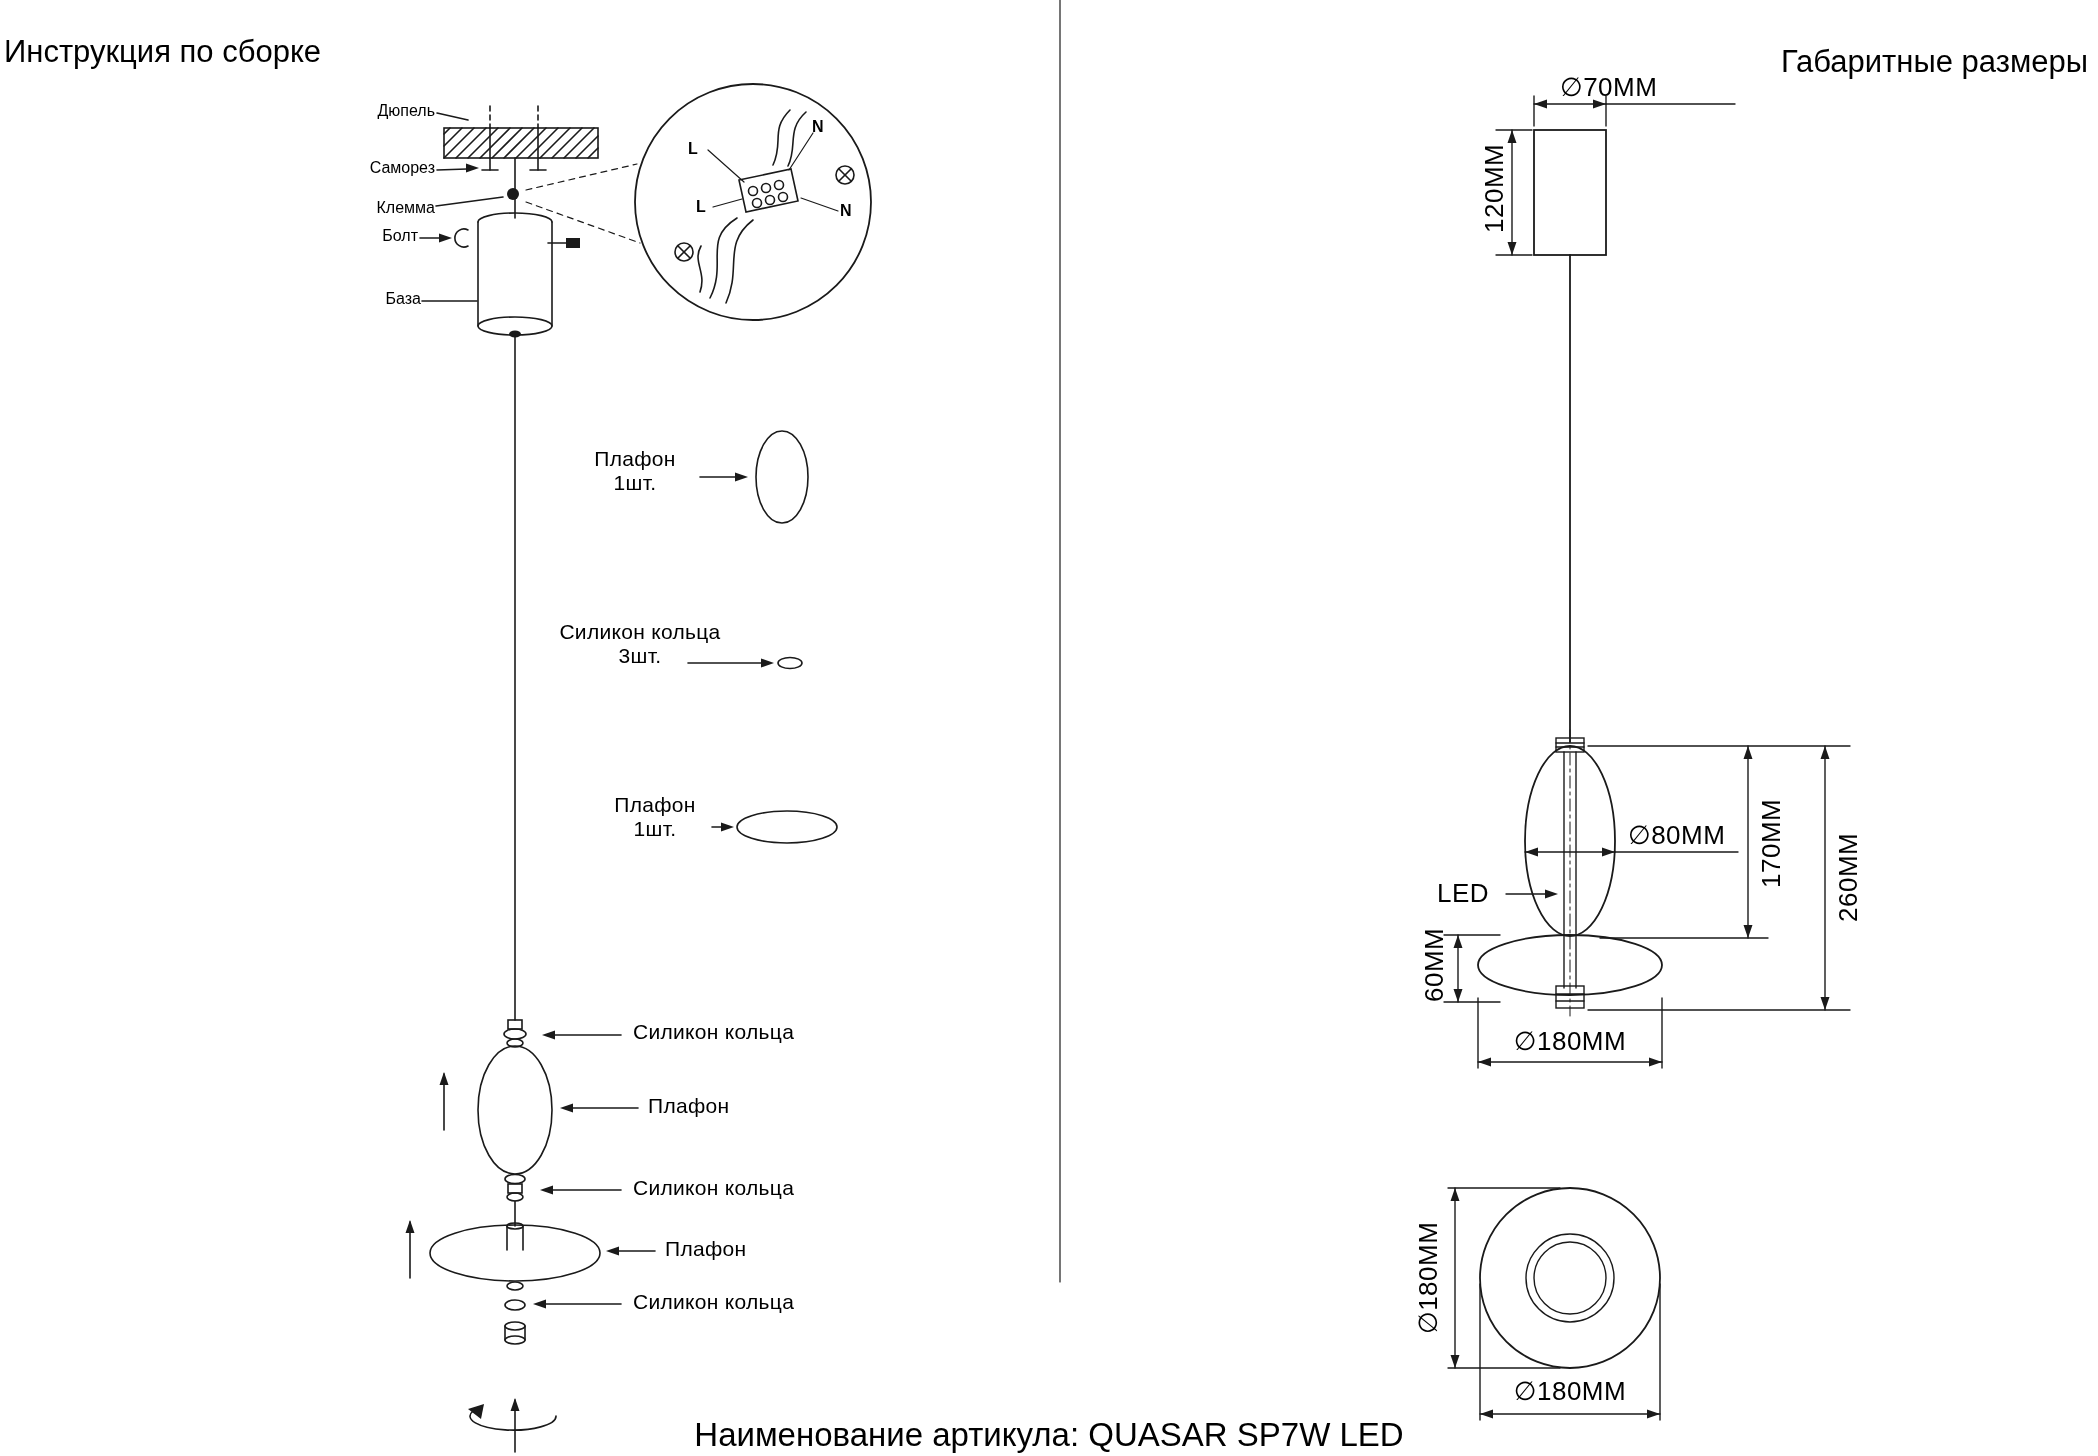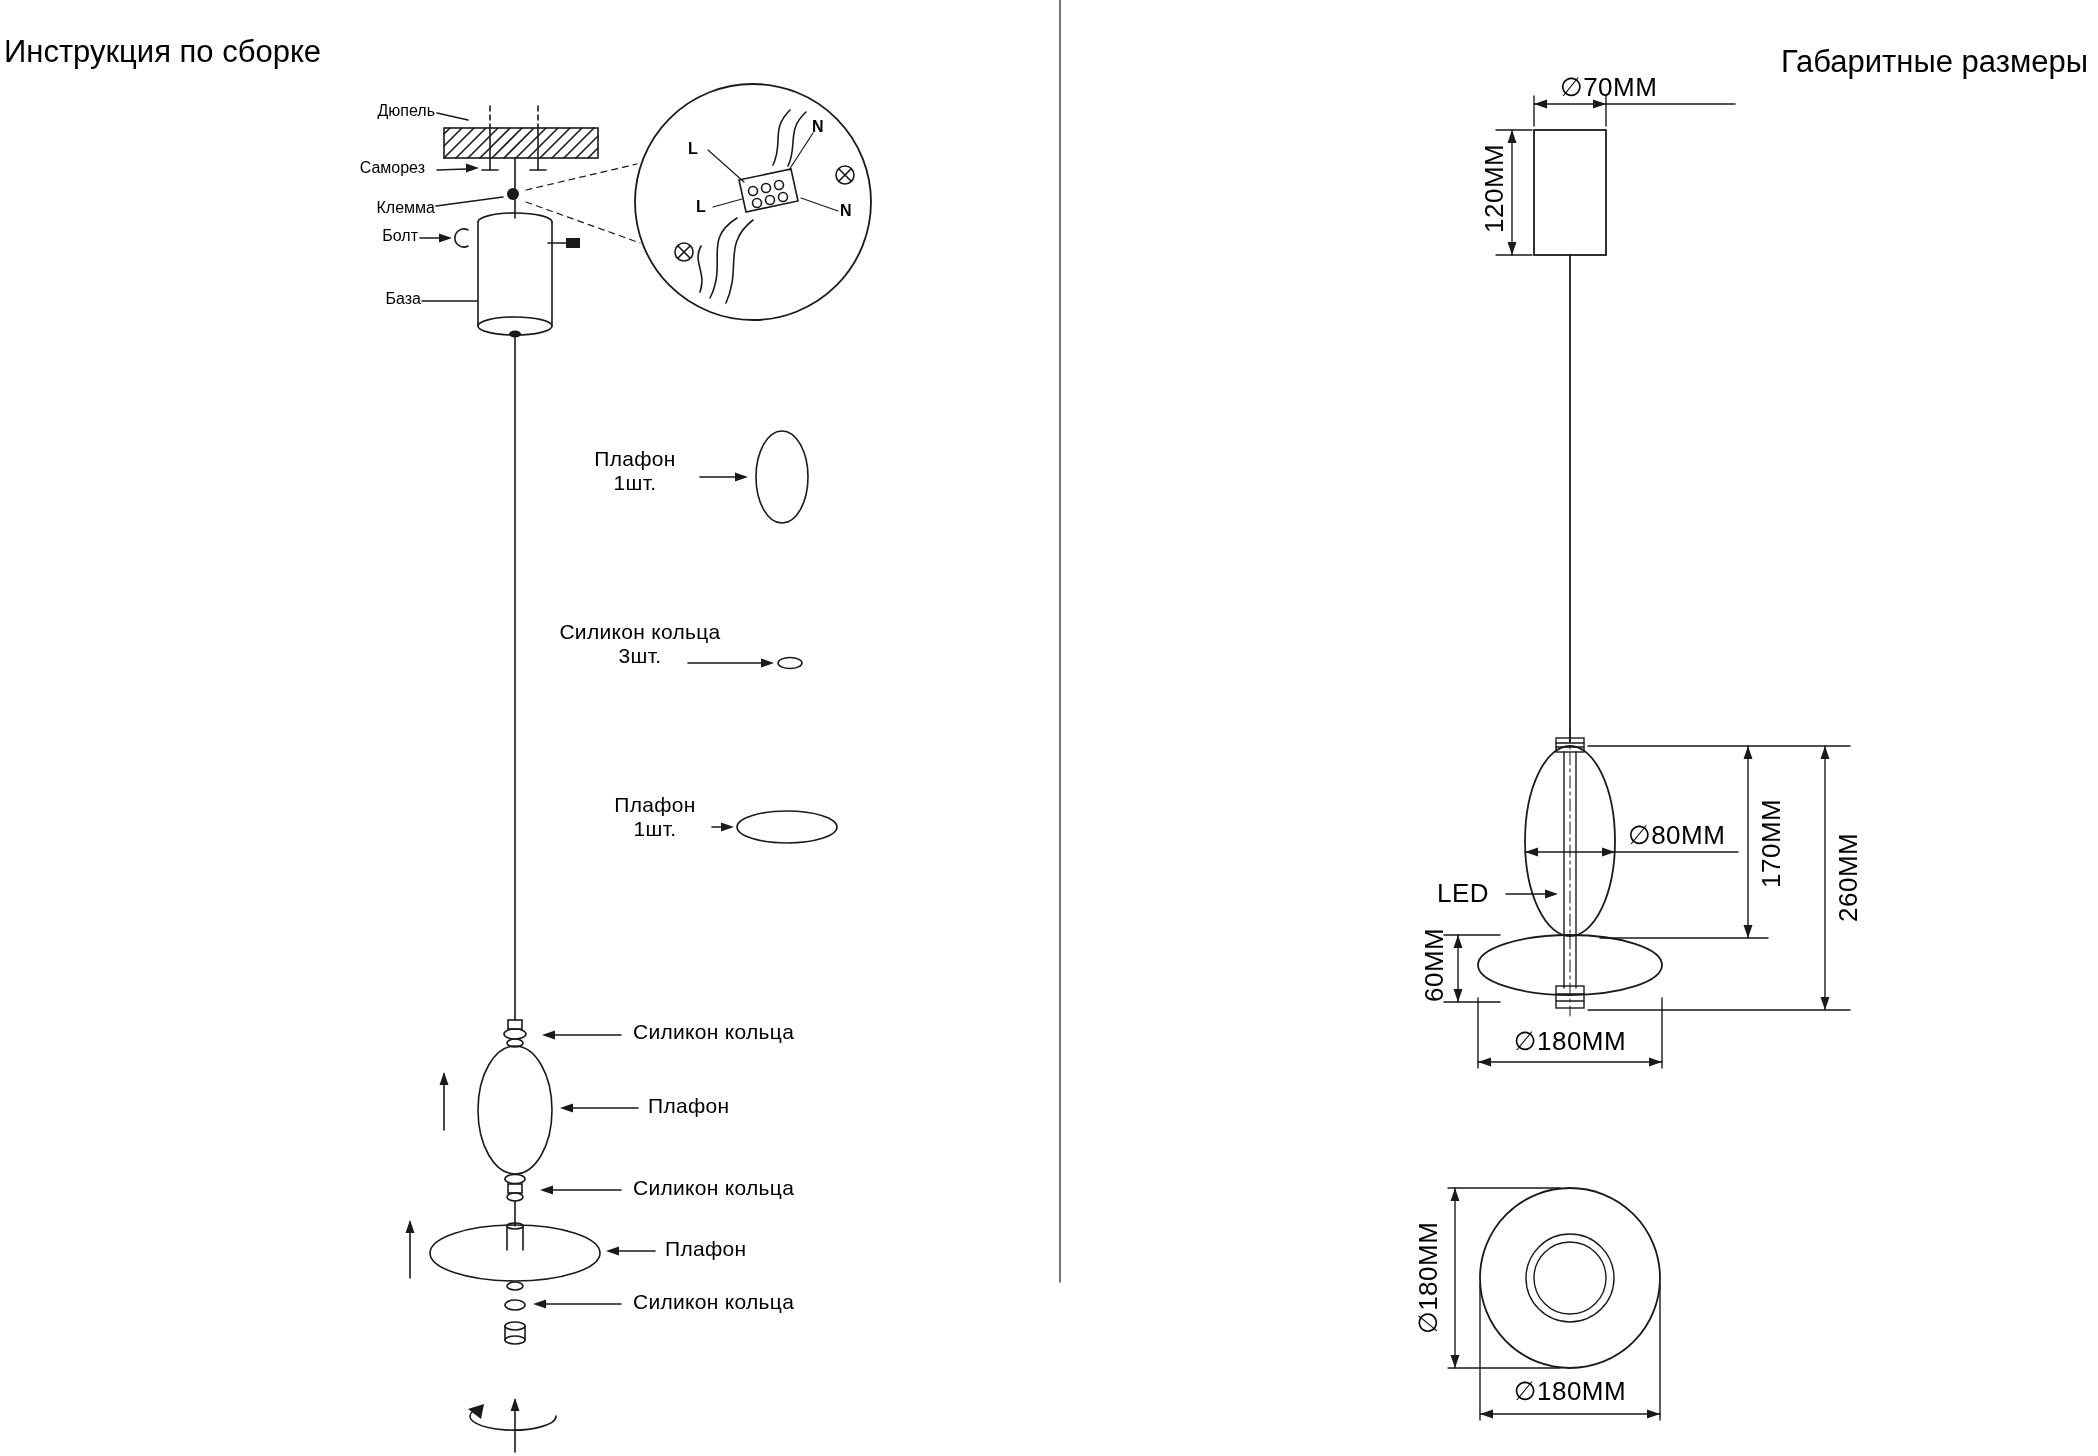--- a/index.html
+++ b/index.html
@@ -243,21 +243,21 @@
       <line x1="1480" y1="1414" x2="1660" y2="1414"></line>
       <polygon points="1480,1414 1493,1409.5 1493,1418.5" fill="#1a1a1a" stroke="none"></polygon>
       <polygon points="1660,1414 1647,1409.5 1647,1418.5" fill="#1a1a1a" stroke="none"></polygon>
     </g>
   </svg>
 
   <div class="lbl title" style="left:4px; top:34px;">Инструкция по сборке</div>
   <div class="lbl title" style="right:10px; top:44px;">Габаритные размеры</div>
 
   <div class="lbl small rightalign" style="left:338px; top:102px; width:97px;">Дюпель</div>
-  <div class="lbl small rightalign" style="left:320px; top:159px; width:105px;">Саморез</div>
+  <div class="lbl small rightalign" style="left:330px; top:159px; width:105px;">Саморез</div>
   <div class="lbl small rightalign" style="left:333px; top:199px; width:102px;">Клемма</div>
   <div class="lbl small rightalign" style="left:346px; top:227px; width:72px;">Болт</div>
   <div class="lbl small rightalign" style="left:346px; top:290px; width:75px;">База</div>
 
   <div class="lbl wl" style="left:688px; top:140px;">L</div>
   <div class="lbl wl" style="left:812px; top:118px;">N</div>
   <div class="lbl wl" style="left:696px; top:198px;">L</div>
   <div class="lbl wl" style="left:840px; top:202px;">N</div>
 
   <div class="lbl call ctr" style="left:560px; top:447px; width:150px;">
@@ -283,14 +283,15 @@
   <div class="lbl dim rot" style="left:1479px; top:233px;">120MM</div>
   <div class="lbl dim" style="left:1628px; top:820px;">∅80MM</div>
   <div class="lbl dim" style="left:1437px; top:878px;">LED</div>
   <div class="lbl dim rot" style="left:1756px; top:888px;">170MM</div>
   <div class="lbl dim rot" style="left:1833px; top:922px;">260MM</div>
   <div class="lbl dim rot" style="left:1419px; top:1002px;">60MM</div>
   <div class="lbl dim ctr" style="left:1495px; top:1026px; width:150px;">∅180MM</div>
   <div class="lbl dim rot" style="left:1413px; top:1334px;">∅180MM</div>
   <div class="lbl dim ctr" style="left:1495px; top:1376px; width:150px;">∅180MM</div>
 
+  <div class="lbl footer" style="top:1416px;">Наименование артикула: QUASAR SP7W LED</div>
 
 </div>
 
 </body></html>

